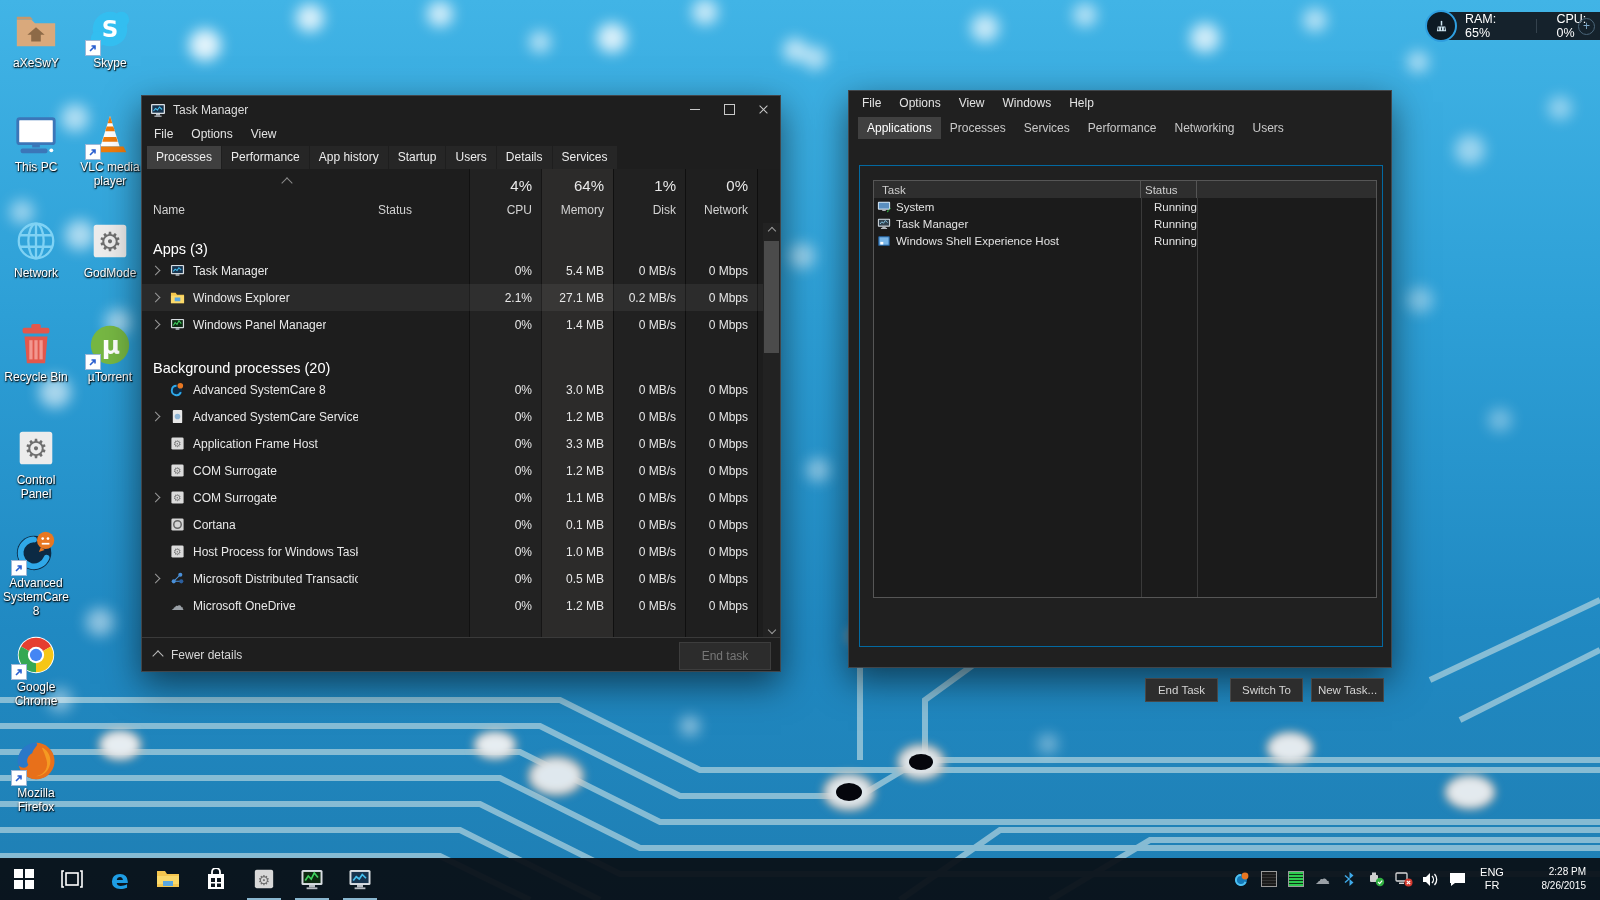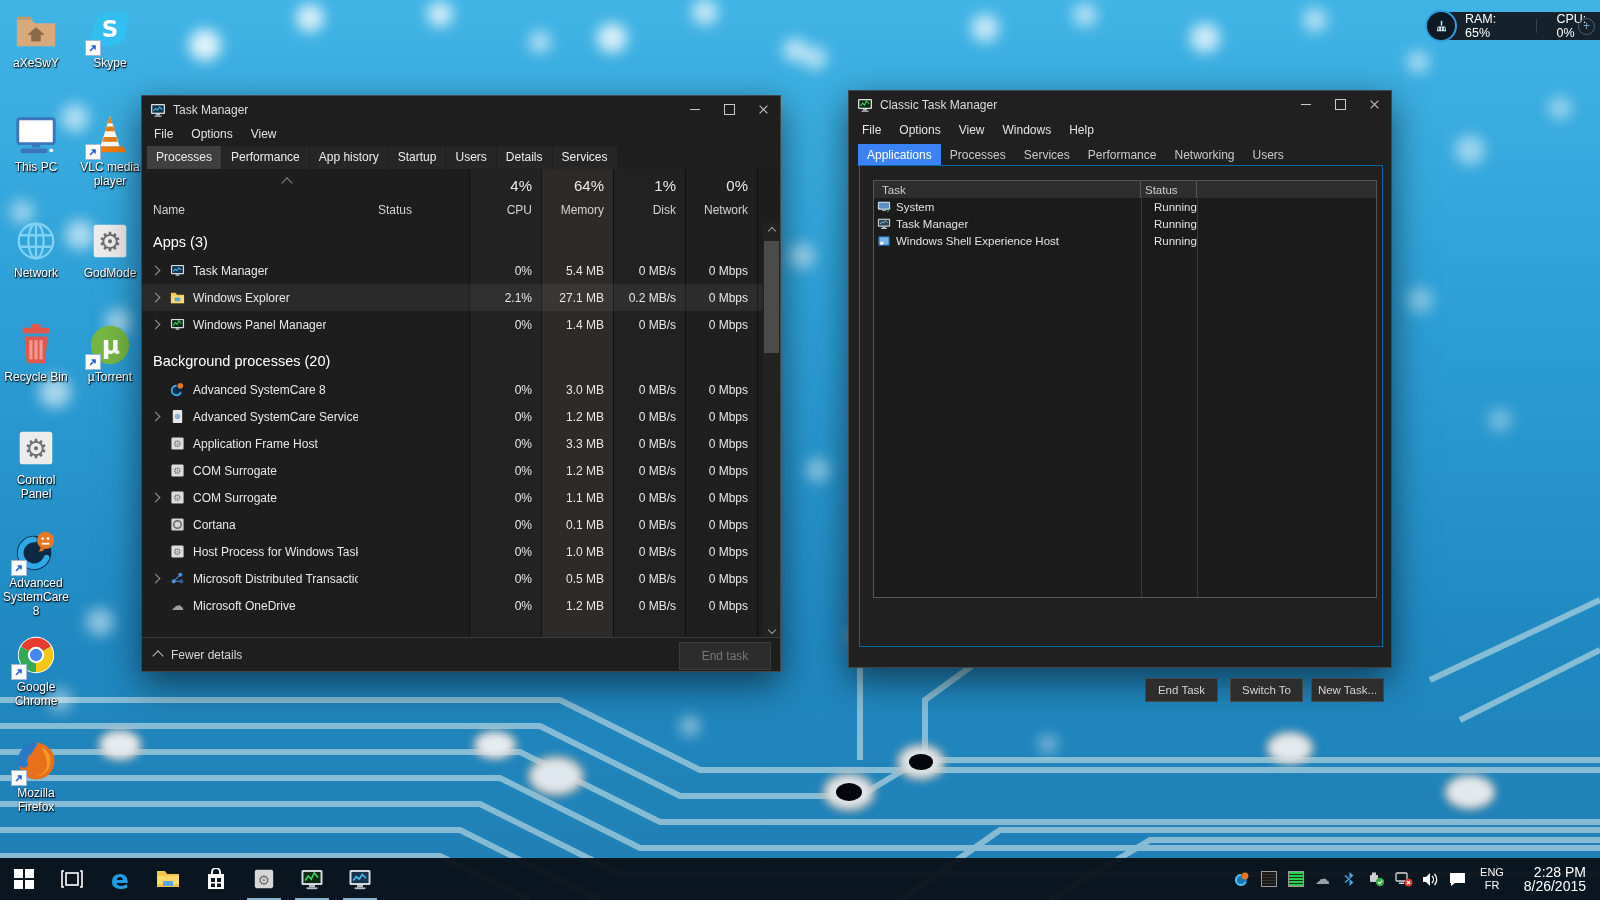--- a/index.html
+++ b/index.html
@@ -28,40 +28,40 @@
   #tm .tabs{display:flex;align-items:flex-end;height:25px;padding-left:5px;font-size:12px;color:#ececec}
   #tm .tab{padding:4px 9px 5px;background:#262626;margin-right:1px}
   #tm .tab.sel{background:#3f3f3f}
   #tm-table{position:absolute;left:0;top:73px;width:638px;height:469px;background:#1d1d1d;overflow:hidden}
   .colstrip{position:absolute;top:0;bottom:0}
   .vline{position:absolute;top:0;bottom:0;width:1px;background:rgba(0,0,0,.5)}
   #tm-head{position:absolute;left:0;top:0;width:100%;height:54px}
   .hpct{position:absolute;top:8px;font-size:15px;color:#e8e8e8;text-align:right;width:64px}
   .hlab{position:absolute;bottom:6px;font-size:12px;color:#d2d2d2;text-align:right;width:64px}
   #tm-rows{position:absolute;left:0;top:54px;width:100%}
-  .ghead{position:relative;height:30px;display:flex;align-items:center;padding-left:11px;font-size:14.5px;color:#fff}
+  .ghead{position:relative;height:30px;display:flex;align-items:flex-end;padding-left:11px;font-size:14.5px;color:#fff}
   .trow{position:relative;height:27px;display:flex;align-items:center;padding-left:10px;font-size:12px;color:#e8e8e8}
   .trow.hl{background:rgba(255,255,255,.06)}
   .chv{width:17px;display:flex;align-items:center;justify-content:flex-start}
   .pic{width:17px;height:16px;margin-right:7px;display:flex;align-items:center;justify-content:center;flex:0 0 auto}
   .nm{white-space:nowrap;overflow:hidden;max-width:165px}
   .cell{position:absolute;top:0;height:100%;display:flex;align-items:center;justify-content:flex-end;padding-right:9px;box-sizing:border-box;font-size:12px}
   .c-st{left:228px;width:99px;justify-content:flex-start;padding-left:8px}
   .c-cpu{left:327px;width:72px}.c-mem{left:399px;width:72px}
   .c-dsk{left:471px;width:72px}.c-net{left:543px;width:72px}
   #tm-sb{position:absolute;left:621px;top:127px;width:17px;height:415px;background:#222}
   #tm-sb .thumb{position:absolute;left:1px;width:15px;top:18px;height:112px;background:#4b4b4b}
   #tm-sb .sbtn{position:absolute;left:0;width:17px;height:16px;display:flex;align-items:center;justify-content:center}
   #tm-foot{position:absolute;left:0;bottom:0;width:100%;height:34px;border-top:1px solid #3a3a3a;display:flex;align-items:center;padding:0 10px;box-sizing:border-box;font-size:12px;color:#d8d8d8}
   #tm-endtask{position:absolute;right:9px;top:4px;width:90px;height:26px;background:#2c2c2c;border:1px solid #3d3d3d;color:#777;display:flex;align-items:center;justify-content:center;font-size:12px}
   
   #ctm{left:848px;top:90px;width:544px;height:578px;background:#202020}
   #ctm .tabs{display:flex;align-items:flex-end;height:24px;padding-left:9px;font-size:12px;color:#c9c9c9}
   #ctm .tab{padding:4px 9px}
-  #ctm .tab.sel{background:#3b82f6;color:#fff}
+  #ctm .tab.sel{background:#404040;color:#fff}
   #ctm-page{position:absolute;left:10px;top:74px;width:522px;height:480px;border:1px solid #0369a1}
   #ctm-tablewrap{position:absolute;left:13px;top:14px;width:502px;height:416px;border:1px solid #565656;background:#1b1b1b;font-size:11.5px}
   #ctm-th{position:absolute;left:0;top:0;width:100%;height:17px;background:#2e2e2e;color:#cfcfcf;display:flex}
   .ctm-col1{width:267px;box-sizing:border-box;padding-left:8px}
   .ctm-col2{width:56px;box-sizing:border-box;padding-left:4px}
   #ctm-th span{border-right:1px solid #555;display:flex;align-items:center}
   .crow{position:absolute;left:0;width:100%;height:17px;display:flex;align-items:center;color:#e2e2e2}
   .crow .t{width:267px;display:flex;align-items:center;gap:5px;padding-left:3px;box-sizing:border-box}
   .crow .s{width:56px;padding-left:13px;box-sizing:border-box}
   .ctm-gridline{position:absolute;top:0;bottom:0;width:1px;background:#3a3a3a}
@@ -74,21 +74,21 @@
   .dicon .lbl{font-size:12px;color:#fff;text-align:center;line-height:14px;text-shadow:0 1px 2px rgba(0,0,0,.9),1px 1px 1px rgba(0,0,0,.8)}
   .scut{position:absolute;left:-2px;bottom:-2px;width:14px;height:14px;background:#fff;border:1px solid #9db8d8;display:flex;align-items:center;justify-content:center}
   .scut svg{width:10px;height:10px}
   
   #tbarr{position:absolute;left:0;bottom:0;width:1600px;height:42px;background:rgba(9,16,23,.95);display:flex;align-items:center;z-index:60}
   .slot{width:48px;height:42px;display:flex;align-items:center;justify-content:center;position:relative}
   .slot.run::after{content:"";position:absolute;left:7px;right:7px;bottom:0;height:2px;background:#89b6cf}
   #tray{margin-left:auto;display:flex;align-items:center;height:100%;padding-right:14px;gap:2px}
   .tico{width:25px;height:42px;display:flex;align-items:center;justify-content:center}
   #lang{display:flex;flex-direction:column;align-items:center;justify-content:center;font-size:11px;color:#fff;line-height:13px;width:40px}
-  #clock{display:flex;flex-direction:column;align-items:flex-end;justify-content:center;font-size:14px;color:#fff;line-height:14px;width:72px}
+  #clock{display:flex;flex-direction:column;align-items:flex-end;justify-content:center;font-size:10px;color:#fff;line-height:14px;width:72px}
   
   #pwidget{position:absolute;left:1427px;top:12px;height:28px;width:173px;background:#15222c;border-radius:14px 0 0 14px;display:flex;align-items:center;color:#fff;font-size:12.5px}
   #pwidget .ring{position:absolute;left:-2px;top:-2px;width:32px;height:32px;border-radius:50%;background:#0d1a24;border:2.5px solid #2f9fe0;box-sizing:border-box;display:flex;align-items:center;justify-content:center}
   #pwidget .txt{margin-left:38px;display:flex;align-items:center;gap:20px}
   #pwidget .div{width:1px;height:14px;background:#34424d}
   #pwidget .plusc{position:absolute;right:5px;top:6px;width:15px;height:15px;border:1px solid #4b667a;border-radius:50%;color:#7fa9c9;font-size:12px;line-height:14px;text-align:center}
 </style>
 </head>
 <body>
 
@@ -627,41 +627,20 @@
   </div>
 
   <div id="tm-foot">
     <span class="chev-u" style="margin:3px 9px 0 2px;border-color:#bbb"></span>
     <span>Fewer details</span>
     <div id="tm-endtask">End task</div>
   </div>
 </div>
 
 <div id="ctm" class="win">
-  <div class="tbar">
-    <svg width="16" height="16" viewBox="0 0 16 16">
-        <rect x="1" y="2" width="14" height="10" rx="1" fill="#d8dde2"></rect>
-        <rect x="2.3" y="3.3" width="11.4" height="7.4" fill="#0d2a12"></rect>
-        <path d="M3.5 9l2-3 2 2 2-4 2.5 3" stroke="#3fd45f" stroke-width="1.1" fill="none"></path>
-        <rect x="6" y="12" width="4" height="1.6" fill="#b7bcc2"></rect>
-        <rect x="4.4" y="13.6" width="7.2" height="1.2" fill="#b7bcc2"></rect>
-      </svg>
-    <span>Classic Task Manager</span>
-    <div class="wctrls">
-      <div class="wc">
-          <span class="ic-min"></span>
-        </div>
-      <div class="wc">
-          <span class="ic-max"></span>
-        </div>
-      <div class="wc">
-          <span class="ic-x"></span>
-        </div>
-    </div>
-  </div>
   <div class="menubar" style="height:24px;padding-left:4px">
     <span class="mi">File</span>
     <span class="mi">Options</span>
     <span class="mi">View</span>
     <span class="mi">Windows</span>
     <span class="mi">Help</span>
   </div>
   <div class="tabs">
     <span class="tab sel">Applications</span>
     <span class="tab">Processes</span>

